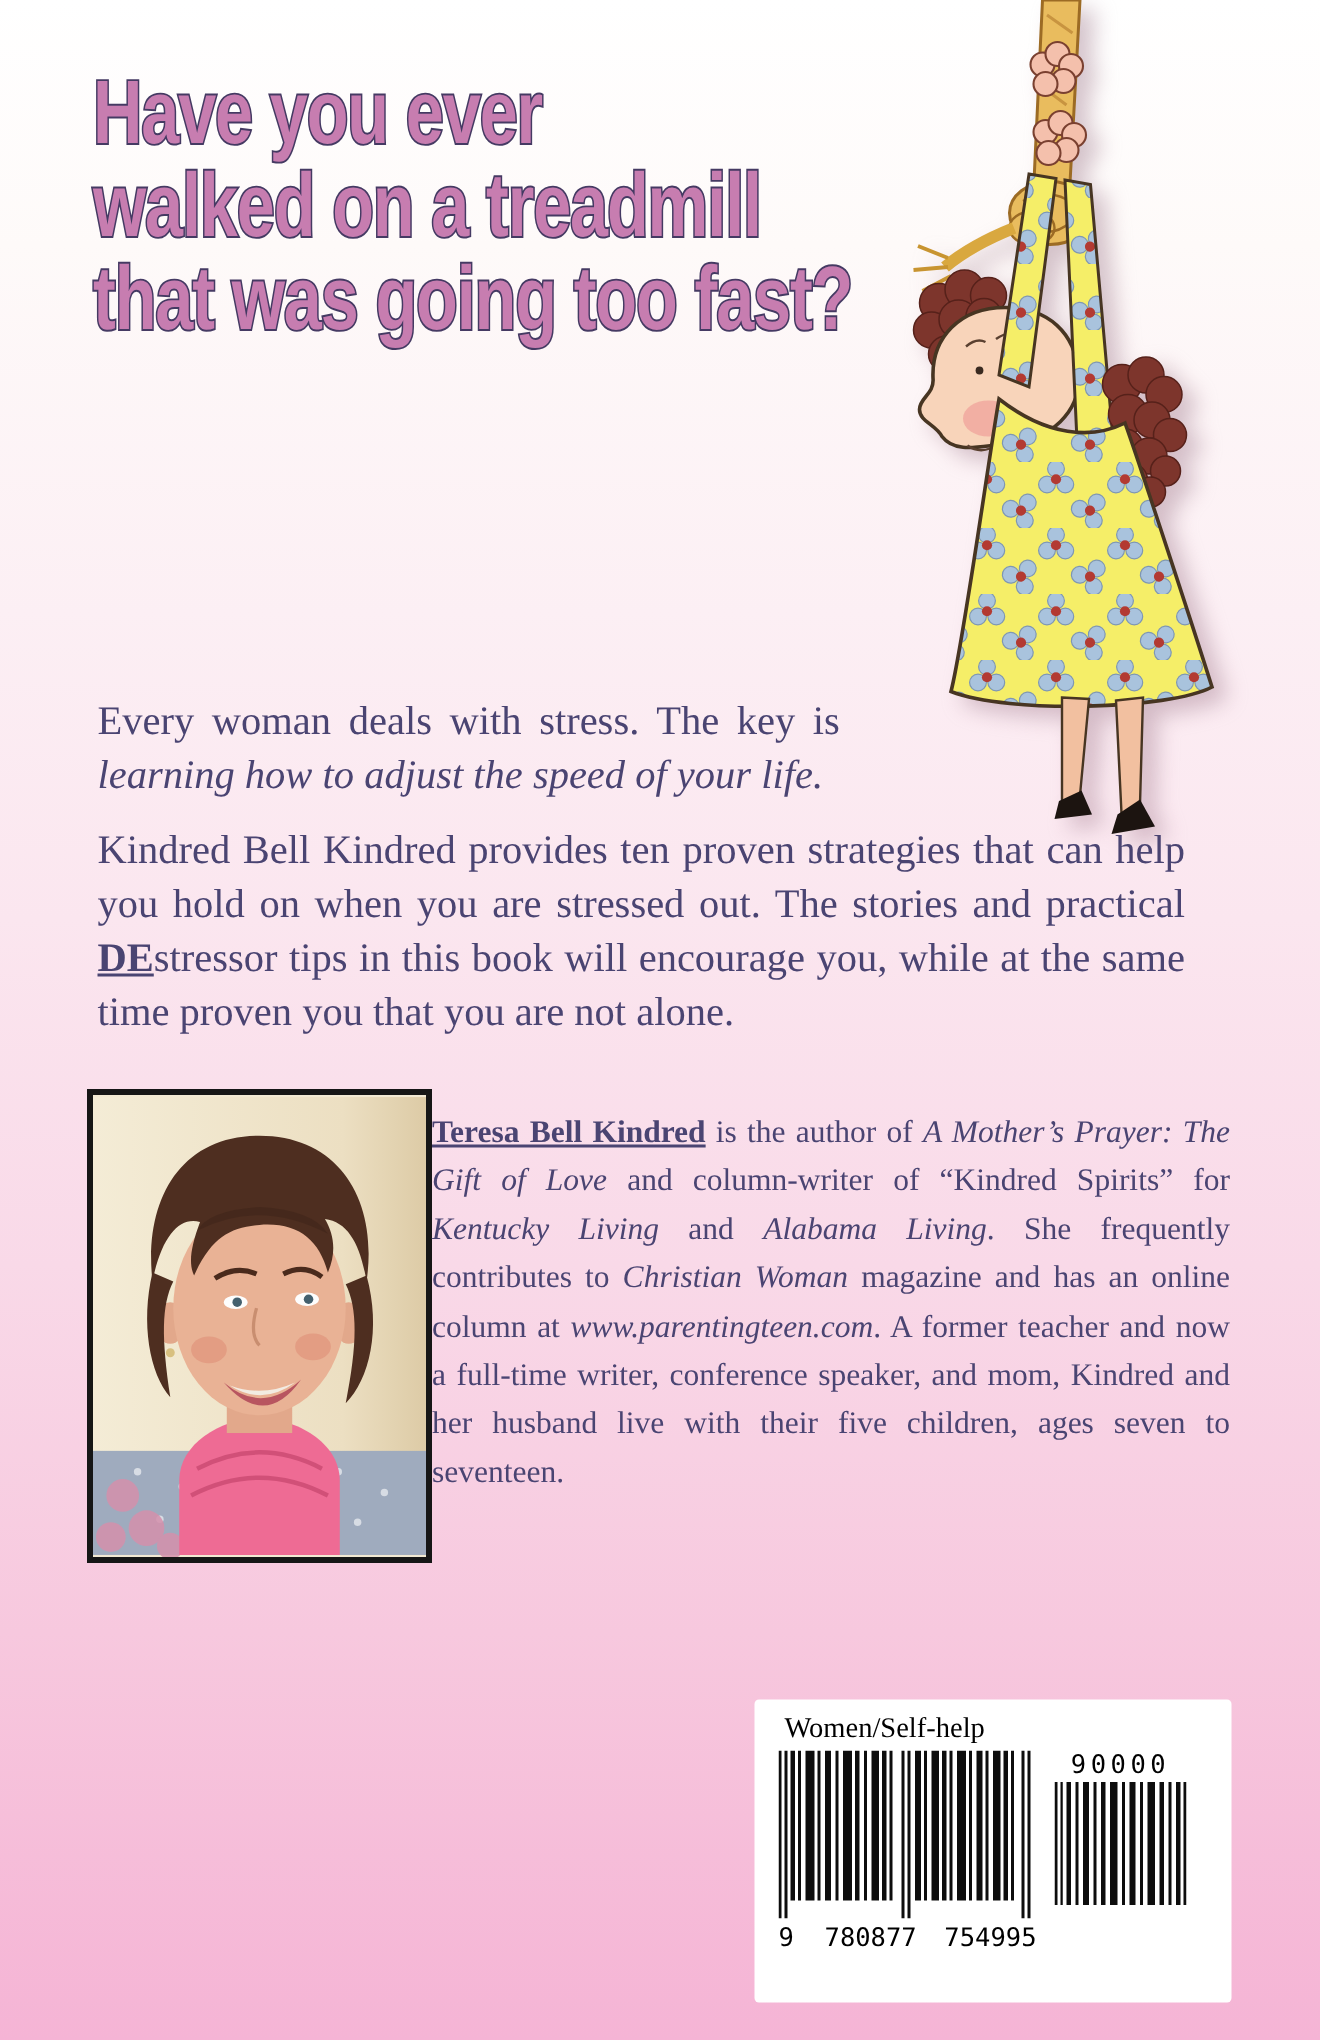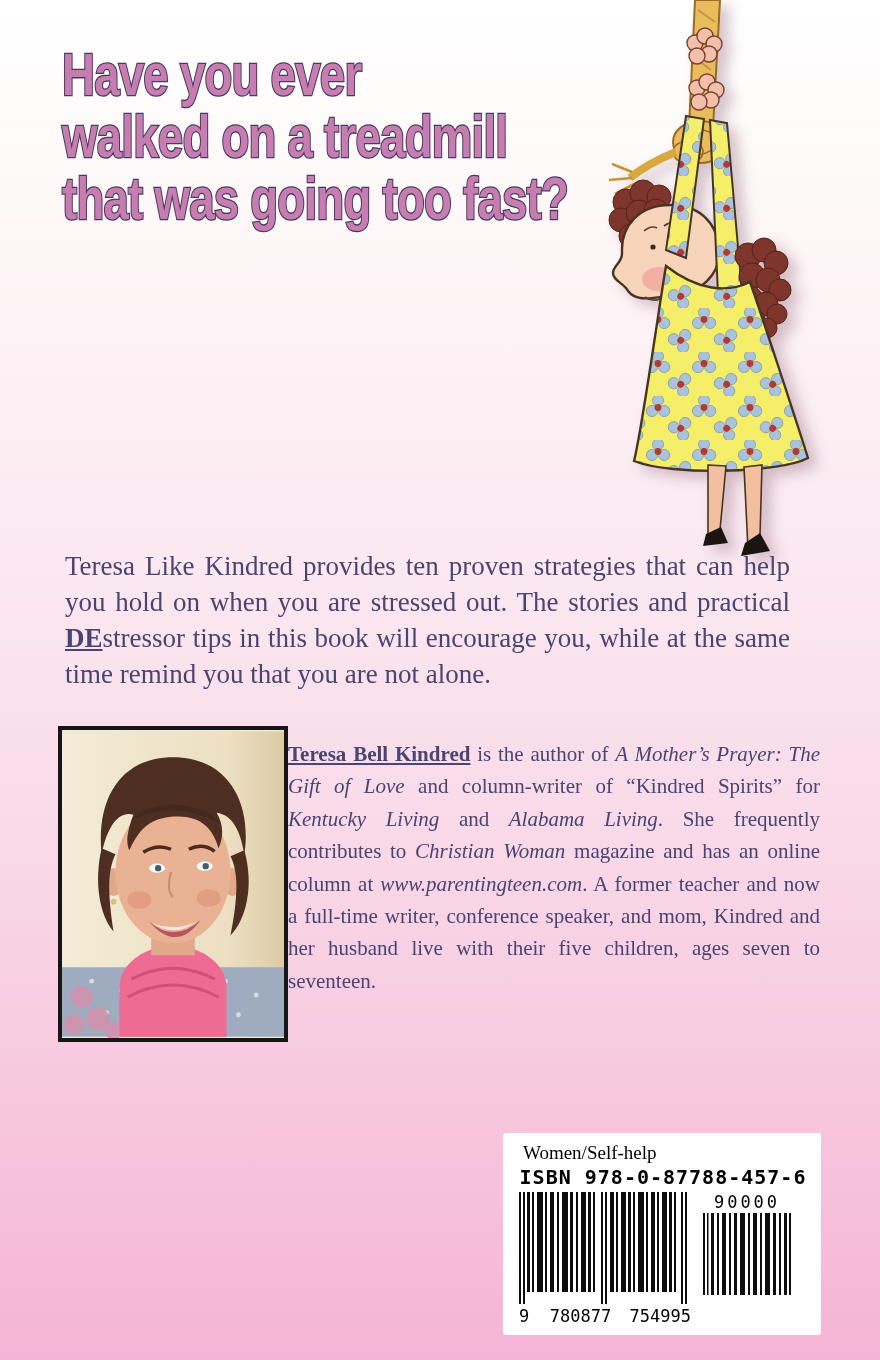--- a/index.html
+++ b/index.html
@@ -151,22 +151,26 @@
     </g>
   </svg>
 
   <div class="stitch"></div>
   <svg class="tassel" viewBox="0 0 28 84" aria-hidden="true">
     <circle cx="14" cy="14" r="9" fill="#d8ad4a" stroke="#9c7020" stroke-width="1.6"></circle>
     <path d="M12,22 C6,38 14,52 8,66 M16,22 C20,40 10,52 18,64 M10,20 C3,32 6,46 3,58" stroke="#c89a38" stroke-width="2.4" fill="none"></path>
   </svg>
 
 
-
-  <p class="body p3"><span>Teresa Like Kindred provides ten proven strategies that can help you hold on when you are stressed out. The stories and practical </span><span class="b">DE</span><span>stressor tips in this book will encour­age you, while at the same time remind you that you are not alone.</span></p>
+  <div class="body p2">
+    <div class="p2l1">Every woman deals with stress. The key is</div>
+    <div class="p2l2 i">learning how to adjust the speed of your life.</div>
+  </div>
+
+  <p class="body p3"><span>Kindred Bell Kindred provides ten proven strategies that can help you hold on when you are stressed out. The stories and practical </span><span class="b">DE</span><span>stressor tips in this book will encour­age you, while at the same time proven you that you are not alone.</span></p>
 
   <div class="bio-row">
     <div class="photo-frame">
       <svg viewBox="0 0 224 308" aria-hidden="true">
         <defs>
           <linearGradient id="phbg" x1="0" y1="0" x2="1" y2="0">
             <stop offset="0" stop-color="#f4ecd6"></stop>
               <stop offset="0.75" stop-color="#ecdfc2"></stop>
               <stop offset="1" stop-color="#ddcba6"></stop>
           </linearGradient>
@@ -216,21 +220,20 @@
         <path d="M110,142 q-5,18 2,25" stroke="#c98e70" stroke-width="2.2" fill="none"></path>
         <path d="M88,192 Q114,214 140,190 Q116,224 88,192 Z" fill="#b85560"></path>
         <path d="M92,194 Q114,208 136,192 Q114,202 92,194 Z" fill="#f2ebe2"></path>
       </svg>
     </div>
     <p class="bio"><span class="b">Teresa Bell Kindred</span><span> is the author of </span><span class="i">A Mother’s Prayer: The Gift of Love</span><span> and column-writer of “Kindred Spirits” for </span><span class="i">Kentucky Living</span><span> and </span><span class="i">Alabama Living</span><span>. She frequently contributes to </span><span class="i">Christian Woman</span><span> magazine and has an online column at </span><span class="i">www.parentingteen.com</span><span>. A former teacher and now a full-time writer, conference speaker, and mom, Kindred and her husband live with their five children, ages seven to seventeen.</span></p>
   </div>
 
   <div class="barcode-panel">
     <div class="cat">Women/Self-help</div>
-    <div class="isbn">ISBN 978-0-87788-457-6</div>
     <div class="bars-row">
       <div class="main-bc">
         <svg width="172" height="112" viewBox="0 0 172 112" aria-hidden="true">
           <g fill="#0d0d0d">
             <rect x="0" width="2" height="112"></rect>
               <rect x="4" width="2" height="112"></rect>
             <rect x="8" width="3" height="100"></rect>
               <rect x="13" width="2" height="100"></rect>
               <rect x="18" width="6" height="100"></rect>
             <rect x="26" width="2" height="100"></rect>

